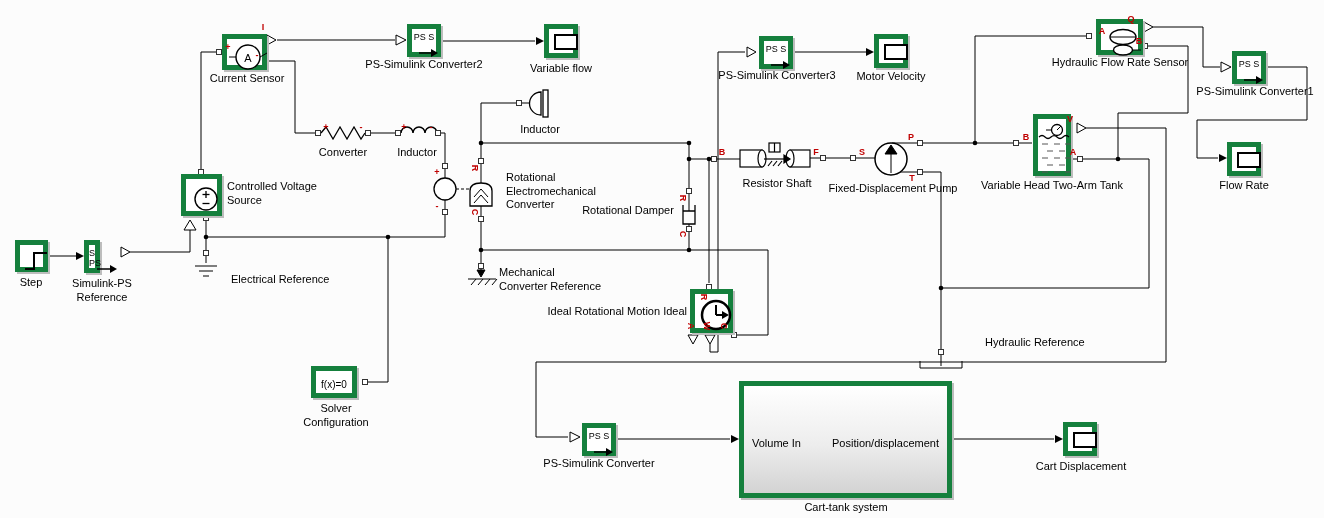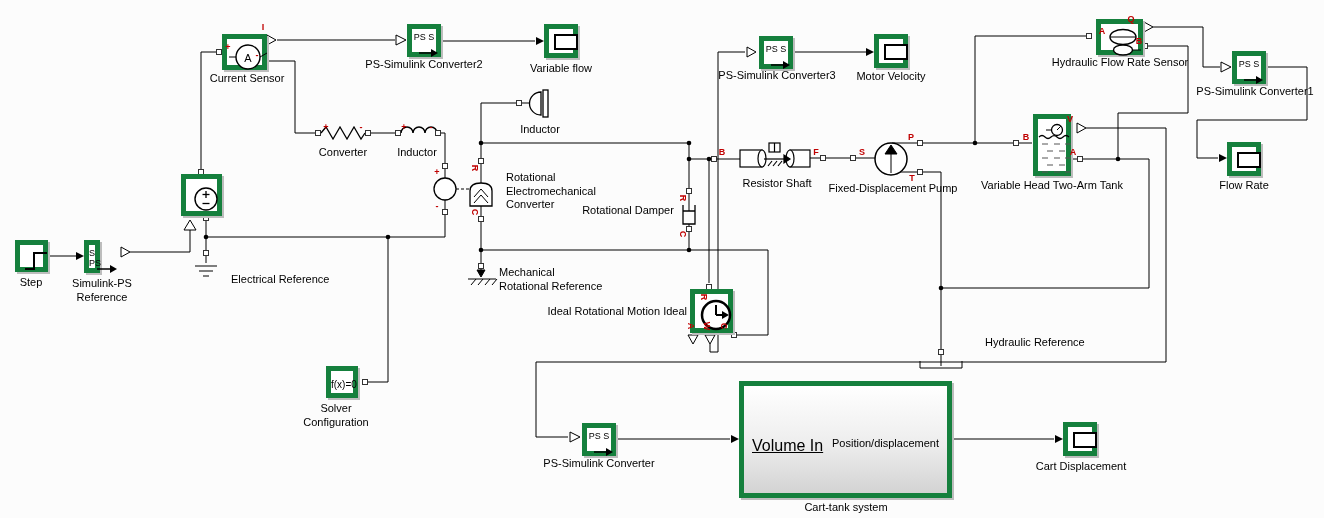--- a/index.html
+++ b/index.html
@@ -11,21 +11,21 @@
   .lbl{position:absolute;font-size:11px;line-height:13.5px;color:#000;
        white-space:pre-line;text-align:center;}
   .lbl.la{text-align:left;} .lbl.ra{text-align:right;}
   .pl{position:absolute;font-size:9px;font-weight:bold;color:#c00000;
       transform:translate(-50%,-50%);line-height:9px;}
   .pl.rot{transform:translate(-50%,-50%) rotate(90deg);}
   .ctext{position:absolute;width:100%;text-align:center;font-size:9px;top:3px;color:#000;}
   .screen{position:absolute;left:5px;top:5px;width:20px;height:12px;border:2px solid #000;background:#fff;}
   .stext{position:absolute;width:100%;text-align:center;font-size:10px;top:8px;color:#000;}
   .cart{background:linear-gradient(180deg,#ffffff 0%,#ededed 55%,#d3d3d3 100%);}
-  .cin{position:absolute;left:8px;top:51px;font-size:16px;color:#000;text-decoration:underline;}
+  .cin{position:absolute;left:8px;top:51px;font-size:11px;color:#000;}
   .cout{position:absolute;right:8px;top:51px;font-size:11px;color:#000;padding-left:8px;}
   .aspan{position:absolute;font-size:11px;color:#000;transform:translate(-50%,-50%);}
 </style>
 </head>
 <body>
 
 <div id="canvas">
 
 <svg width="1324" height="518">
   <g stroke="#000" stroke-width="1" fill="none">
@@ -338,21 +338,21 @@
           <line x1="16" y1="53" x2="22" y2="53"></line>
           <line x1="27" y1="53" x2="33" y2="53"></line>
     </g>
   </svg>
 </div>
 
 <div class="blk" style="left:1227px;top:142px;width:34px;height:34px">
   <div class="screen"></div>
 </div>
 
-<div class="blk" style="left:326px;top:366px;width:32px;height:32px">
+<div class="blk" style="left:311px;top:366px;width:46px;height:32px">
   <span class="stext">f(x)=0</span>
 </div>
 
 <div class="blk" style="left:582px;top:423px;width:34px;height:33px">
   <span class="ctext">PS S</span>
   <svg width="32" height="14" style="top:17px">
         <line x1="7" y1="7" x2="19" y2="7" stroke="#000" stroke-width="1.5"></line>
         <polygon points="19,3 19,11 26,7" fill="#000"></polygon>
       </svg>
 </div>
@@ -367,28 +367,30 @@
 </div>
 
 <div class="lbl" style="left:1px;top:276px;width:60px">Step</div>
 <div class="lbl" style="left:52px;top:277px;width:100px">Simulink-PS
 Reference</div>
 <div class="lbl" style="left:197px;top:72px;width:100px">Current Sensor</div>
 <div class="lbl" style="left:349px;top:58px;width:150px">PS-Simulink Converter2</div>
 <div class="lbl" style="left:511px;top:62px;width:100px">Variable flow</div>
 <div class="lbl" style="left:303px;top:146px;width:80px">Converter</div>
 <div class="lbl" style="left:377px;top:146px;width:80px">Inductor</div>
+<div class="lbl la" style="left:227px;top:180px;width:130px">Controlled Voltage
+Source</div>
 <div class="lbl la" style="left:231px;top:273px;width:140px">Electrical Reference</div>
 <div class="lbl la" style="left:506px;top:171px;width:140px">Rotational
 Electromechanical
 Converter</div>
 <div class="lbl" style="left:500px;top:123px;width:80px">Inductor</div>
 <div class="lbl" style="left:553px;top:204px;width:150px">Rotational Damper</div>
 <div class="lbl la" style="left:499px;top:266px;width:160px">Mechanical
-Rotational Reference</div>
+Converter Reference</div>
 <div class="lbl ra" style="left:497px;top:305px;width:190px">Ideal Rotational Motion Ideal</div>
 <div class="lbl" style="left:697px;top:69px;width:160px">PS-Simulink Converter3</div>
 <div class="lbl" style="left:831px;top:70px;width:120px">Motor Velocity</div>
 <div class="lbl" style="left:717px;top:177px;width:120px">Resistor Shaft</div>
 <div class="lbl" style="left:803px;top:182px;width:180px">Fixed-Displacement Pump</div>
 <div class="lbl" style="left:1030px;top:56px;width:180px">Hydraulic Flow Rate Sensor</div>
 <div class="lbl" style="left:1175px;top:85px;width:160px">PS-Simulink Converter1</div>
 <div class="lbl" style="left:962px;top:179px;width:180px">Variable Head Two-Arm Tank</div>
 <div class="lbl" style="left:1194px;top:179px;width:100px">Flow Rate</div>
 <div class="lbl la" style="left:985px;top:336px;width:140px">Hydraulic Reference</div>

